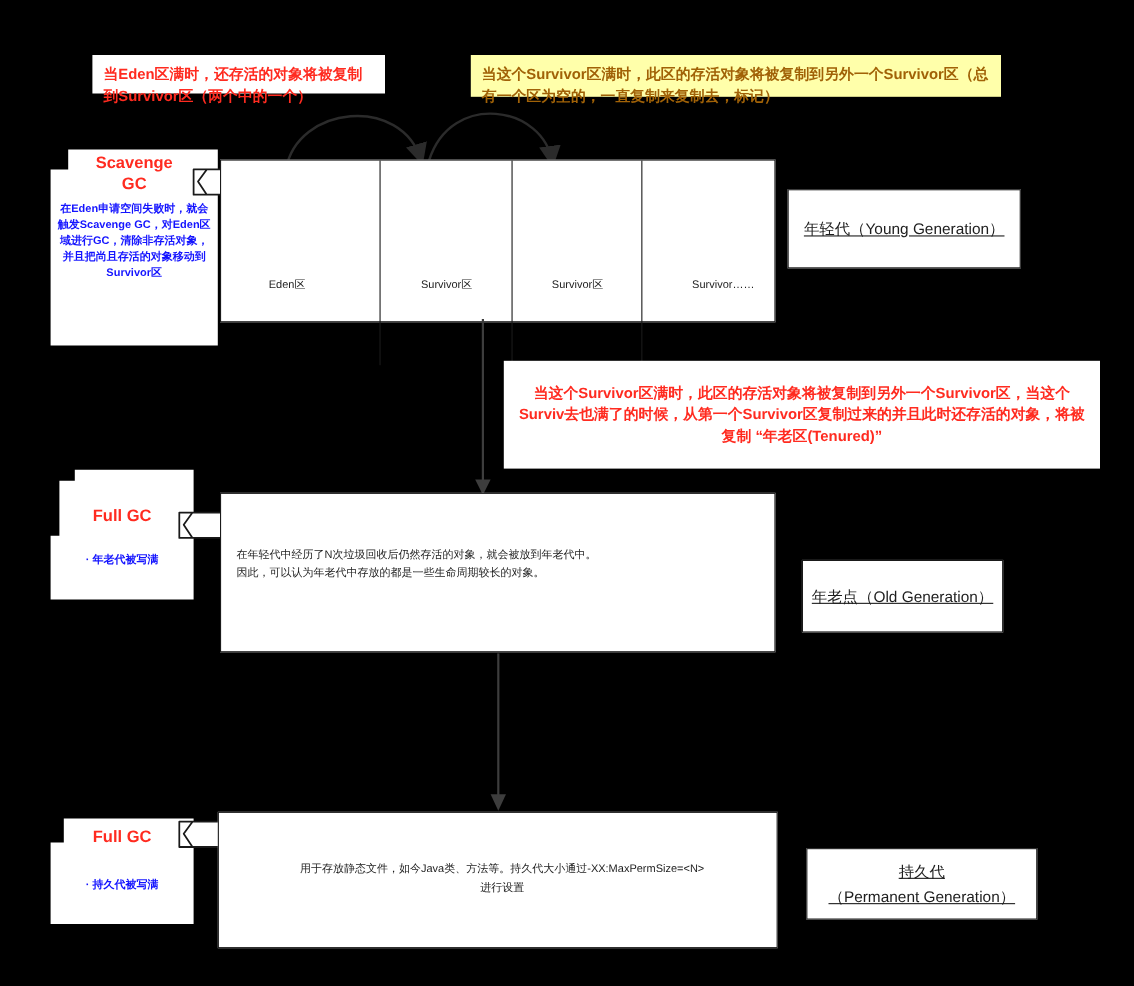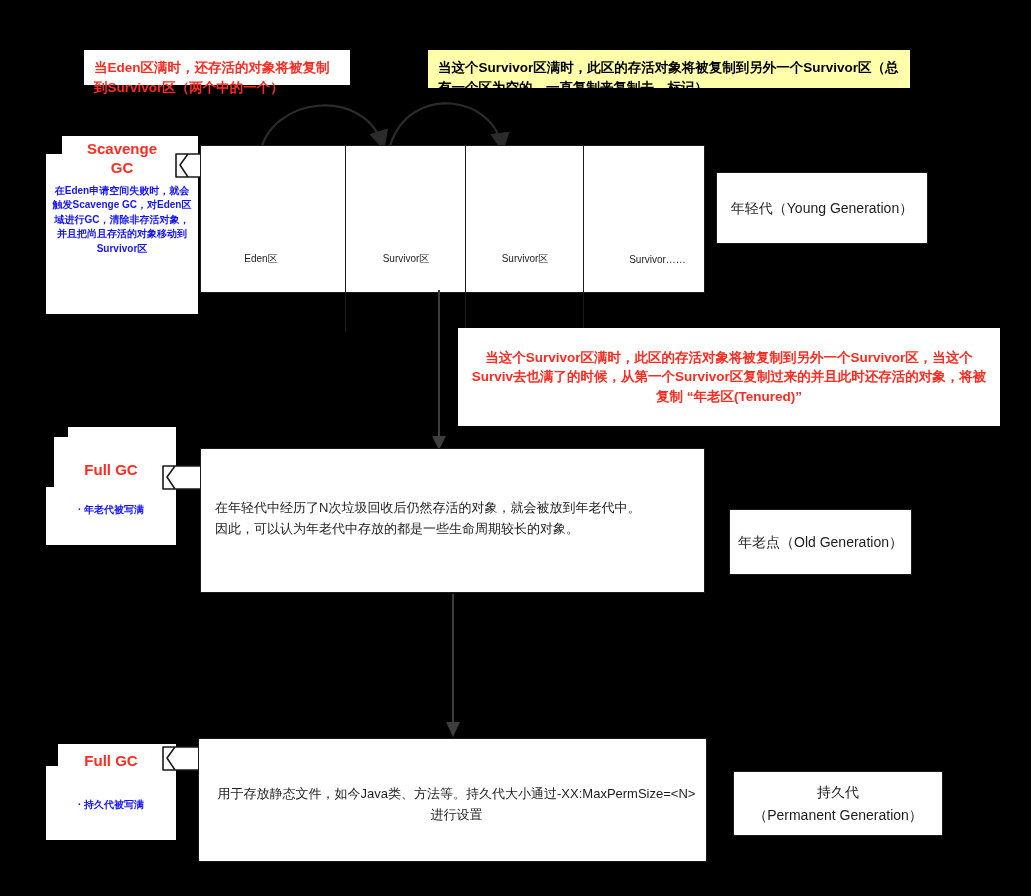--- a/index.html
+++ b/index.html
@@ -14,33 +14,33 @@
   .note{
     background:#ffffff;
     padding:8px 10px;
     font-weight:bold;
     font-size:13.5px;
     line-height:1.45;
     color:#ff2b20;
   }
   .note-yellow{
     background:#ffffaa;
-    color:#000000;
+    color:#a16207;
   }
 
   
   .panel{
     background:#ffffff;
     border:1px solid #1a1a1a;
     color:#1d1d1d;
   }
 
   .centerbox{
     display:flex;align-items:center;justify-content:center;
-    font-size:14px;color:#1d1d1d;line-height:1.6;
+    font-size:14px;color:#1d1d1d;line-height:1.6;text-decoration:underline;
   }
 
   
   #young-gen-box{left:200px;top:145px;width:505px;height:148px;}
   .region{
     position:absolute;top:0;height:100%;
     display:flex;align-items:center;justify-content:center;
     padding-top:40px;
     font-size:10px;color:#1d1d1d;
   }
@@ -52,21 +52,21 @@
     text-align:center;
   }
   .gc-title{color:#ff2b20;font-weight:bold;font-size:15px;line-height:1.25;}
   .gc-body{color:#1414ff;font-weight:bold;font-size:10px;line-height:1.45;}
 
   
   .chev{position:absolute;}
 
   
   .info-text{
-    font-size:13px;line-height:1.65;color:#1d1d1d;
+    font-size:10px;line-height:1.65;color:#1d1d1d;
   }
   svg{display:block;overflow:visible;}
 </style>
 </head>
 <body>
 
 <div class="abs note" style="left:84px;top:50px;width:266px;height:35px;">
   <span>当Eden区满时，还存活的对象将被复制到Survivor区（两个中的一个）</span>
 </div>
 

